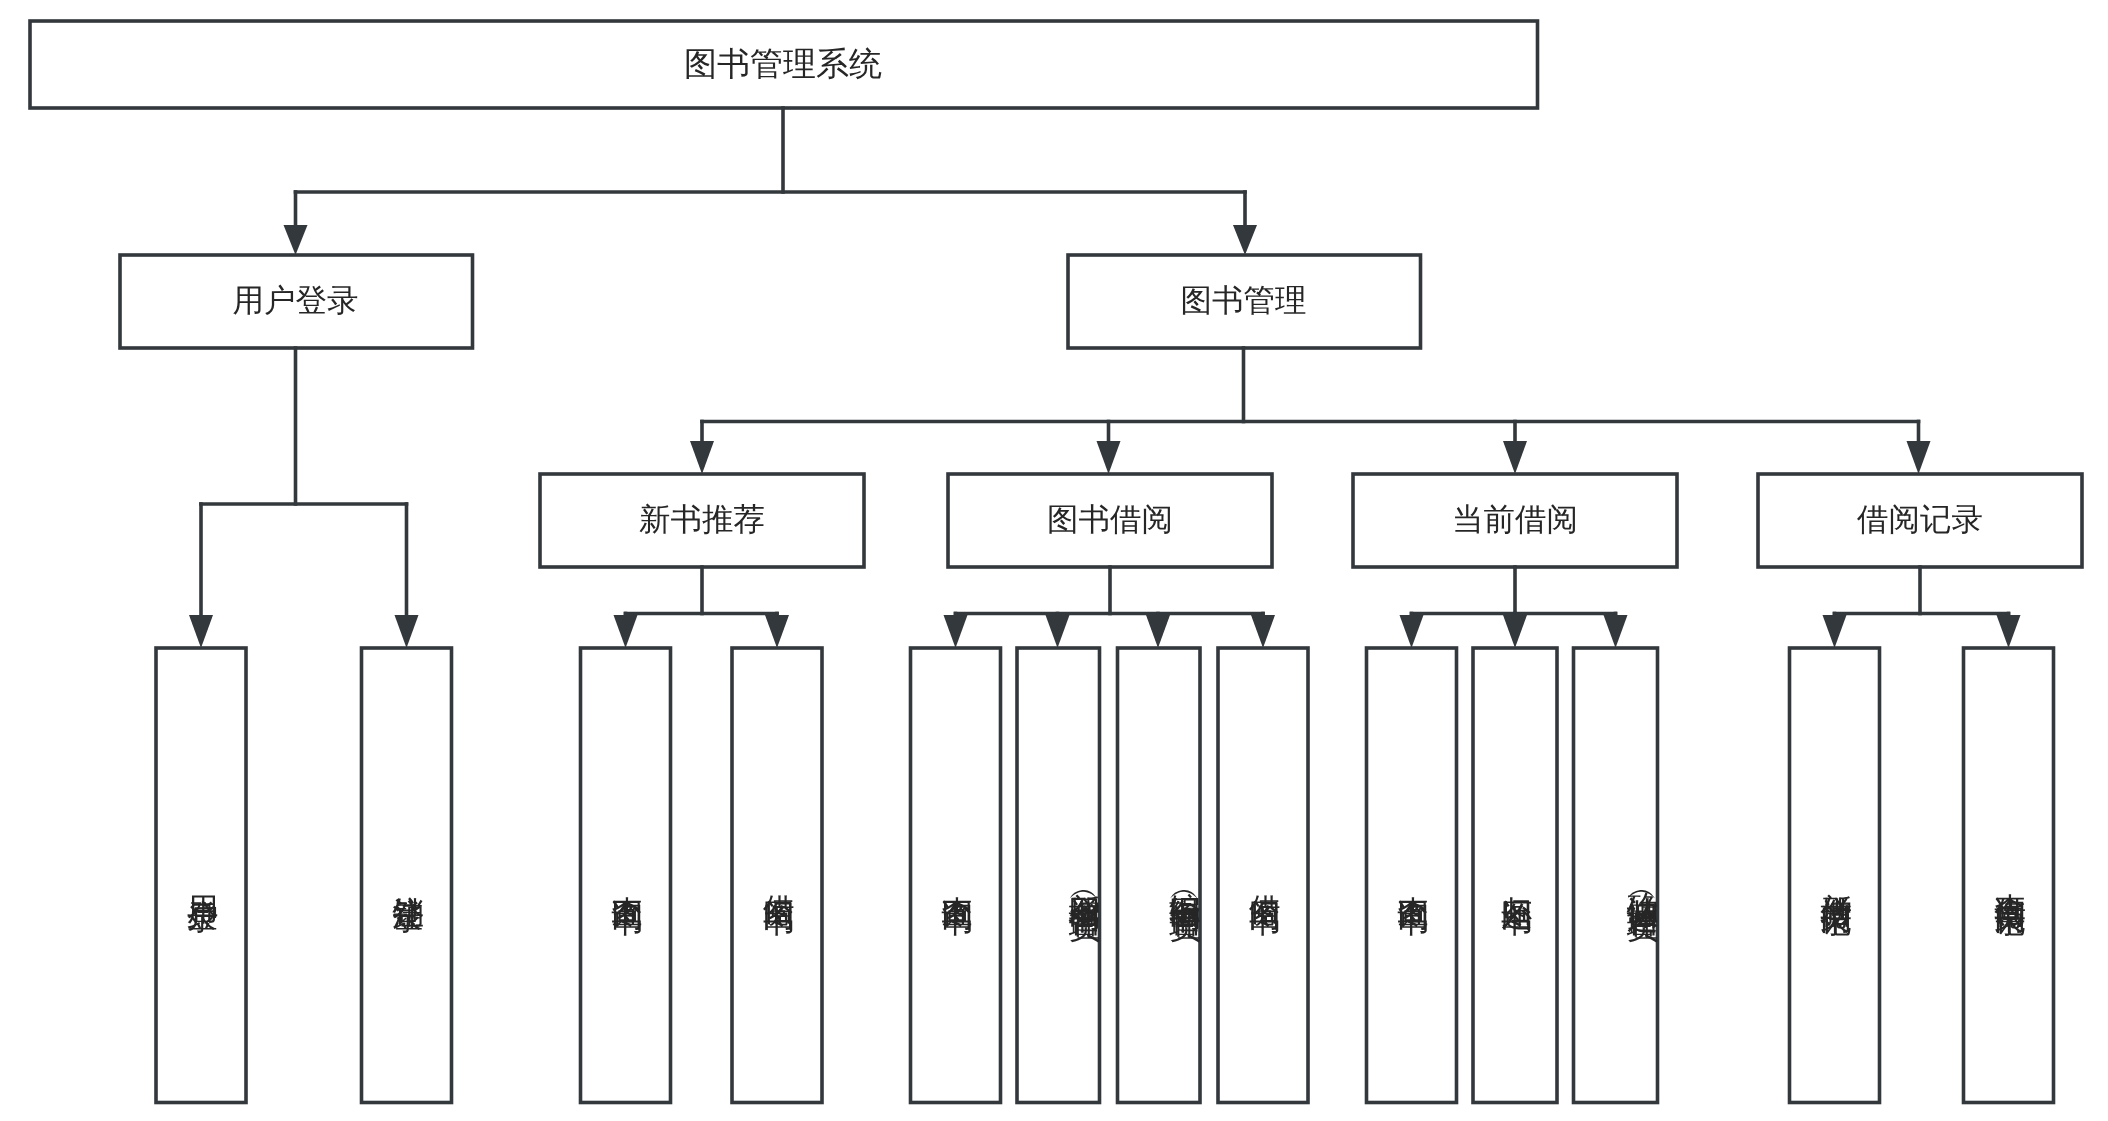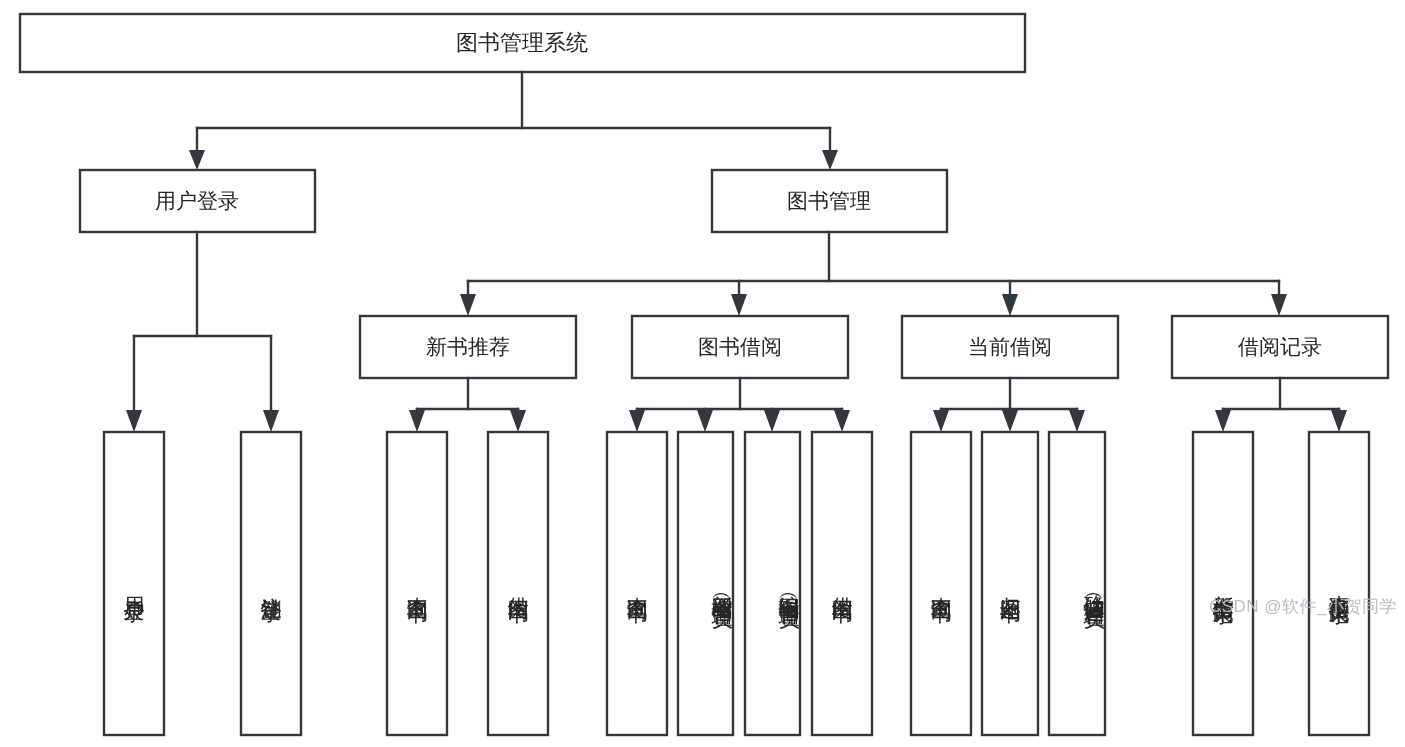--- a/index.html
+++ b/index.html
@@ -215,14 +215,13 @@
   <div class="leaf-label" style="left:745px; top:432px; width:55px; height:303px; align-items:flex-start; padding-top:6px; box-sizing:border-box;">编辑图书（管理员）</div>
   <div class="leaf-label" style="left:812px; top:432px; width:60px; height:303px;">借阅图书</div>
 
   <div class="leaf-label" style="left:911px; top:432px; width:60px; height:303px;">查询图书</div>
   <div class="leaf-label" style="left:982px; top:432px; width:56px; height:303px;">归还图书</div>
   <div class="leaf-label" style="left:1049px; top:432px; width:56px; height:303px; align-items:flex-start; padding-top:6px; box-sizing:border-box;">确认归还（管理员）</div>
 
   <div class="leaf-label" style="left:1193px; top:432px; width:60px; height:303px;">新增借阅记录</div>
   <div class="leaf-label" style="left:1309px; top:432px; width:60px; height:303px;">查询借阅记录</div>
 
-  <div class="watermark">CSDN @软件_小贺同学</div>
 </div>
 
 </body></html>

